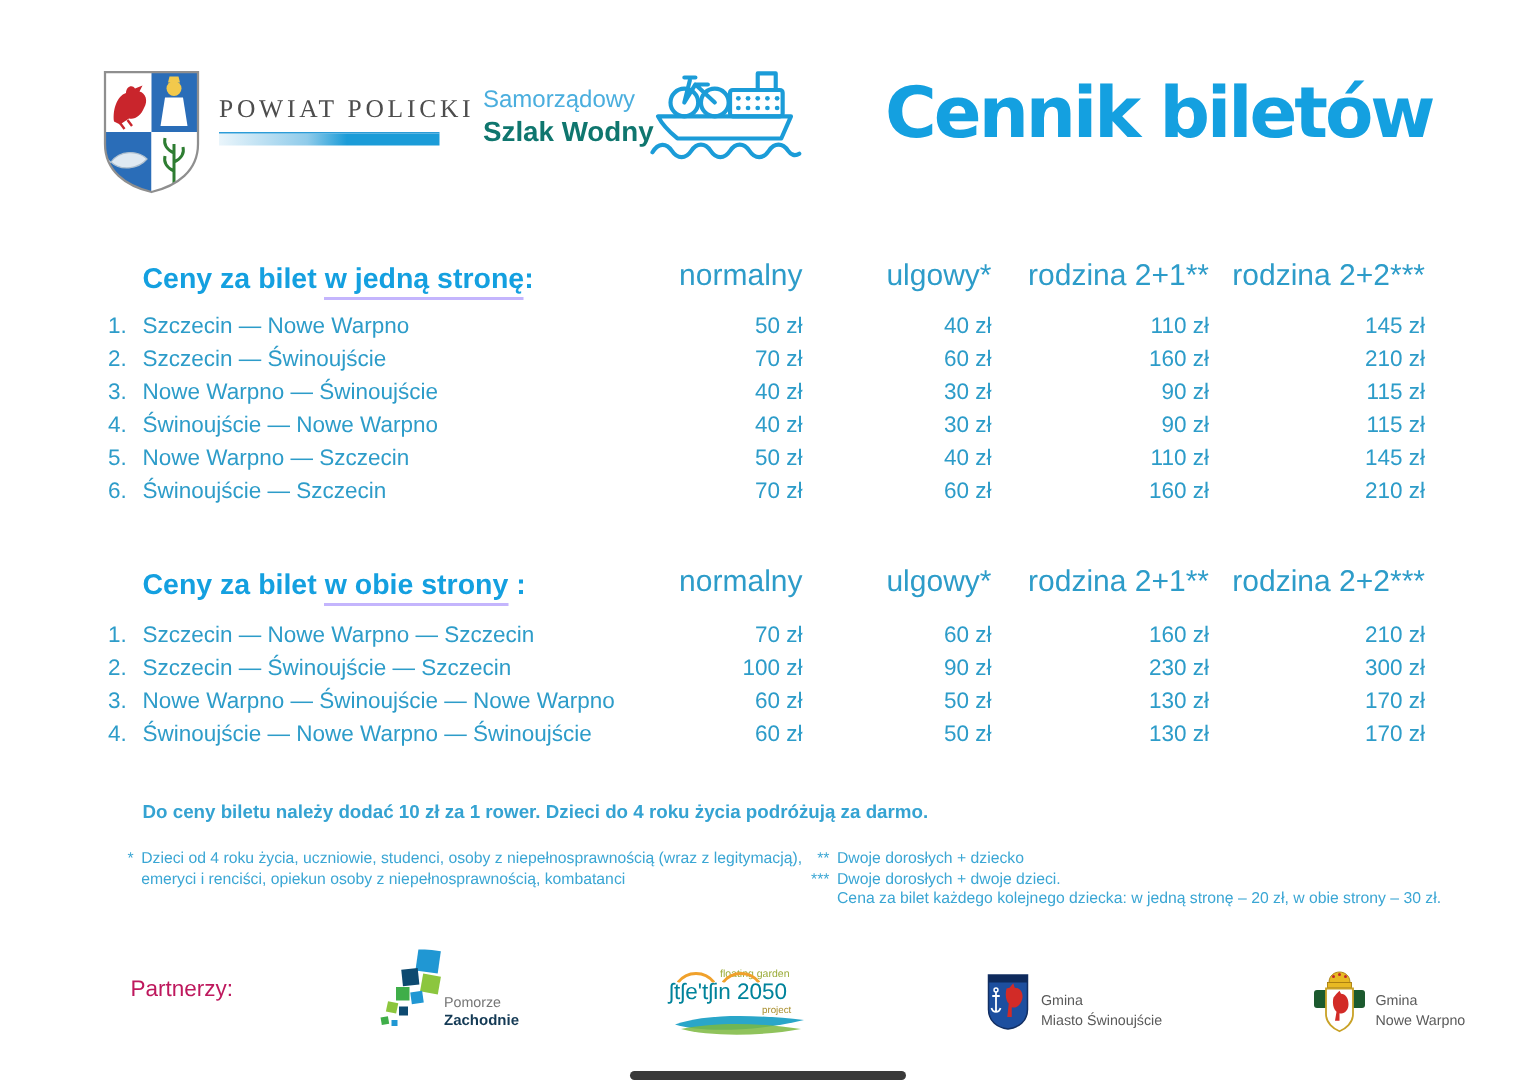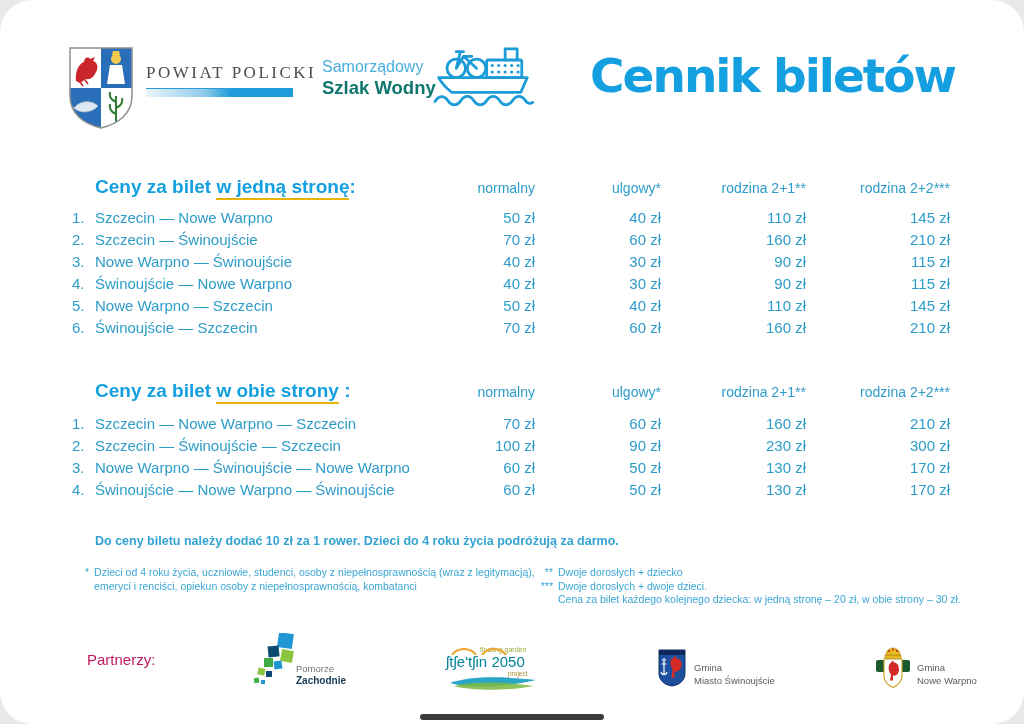--- a/index.html
+++ b/index.html
@@ -1,17 +1,17 @@
 <!DOCTYPE html>
 <html><head>
 <meta charset="utf-8">
 <style>
   html,body{margin:0;padding:0;background:#e9e9e9;}
   .page{position:relative;width:1024px;height:724px;background:#ffffff;margin:0 auto;
-        font-family:"Liberation Sans",sans-serif;overflow:hidden;border-radius:32px;}
+        font-family:"Liberation Sans",sans-serif;overflow:hidden;}
 
   
   .arms{position:absolute;left:68px;top:46px;}
   .powiat-name{position:absolute;left:146px;top:63px;font-family:"Liberation Serif",serif;
                font-size:17px;letter-spacing:2.5px;color:#4d4d4d;}
   .powiat-stripe{position:absolute;left:146px;top:88px;width:147px;height:8px;
                  background:linear-gradient(90deg,#eaf5fb 0%,#8fcbea 40%,#1b9cd8 58%,#1b9cd8 100%);
                  border-top:1.5px solid #2b9cd8;}
   .szlak{position:absolute;left:322px;top:57px;line-height:20px;}
   .szlak .l1{font-size:16px;color:#4aaede;}
@@ -20,22 +20,22 @@
   .page-title{position:absolute;right:69px;top:48px;font-family:"DejaVu Sans",sans-serif;
               font-weight:bold;font-size:47px;letter-spacing:-2px;color:#14a0e0;white-space:nowrap;}
 
   
   .ptable{position:absolute;left:68px;width:888px;}
   #table-one-way{top:168px;}
   #table-round-trip{top:372px;}
   .thead,.trow{display:grid;grid-template-columns:345px 122px 126px 145px 144px;}
   .thead{align-items:end;height:30px;}
   .sec-heading{margin:0 0 0 27px;font-size:19px;font-weight:bold;color:#14a0e0;white-space:nowrap;}
-  .sec-heading .u{border-bottom:2px solid #eab308;padding-bottom:1px;}
-  .colhead{text-align:right;font-size:14px;color:#2d9cc9;padding-bottom:2px;}
+  .sec-heading .u{border-bottom:2px solid #c4b5fd;padding-bottom:1px;}
+  .colhead{text-align:right;font-size:20px;color:#2d9cc9;padding-bottom:2px;}
   .trows{margin-top:8px;}
   #table-round-trip .trows{margin-top:10px;}
   .trow{height:22px;align-items:center;font-size:15px;color:#2d9cc9;}
   .route-cell{display:flex;}
   .no{width:23px;margin-left:4px;flex:none;}
   .price{text-align:right;}
 
   
   .bike-note{position:absolute;left:95px;top:534px;font-size:12.5px;color:#35a3d2;font-weight:bold;}
   .fn{font-size:10.5px;line-height:13.5px;color:#3aa6d4;}

